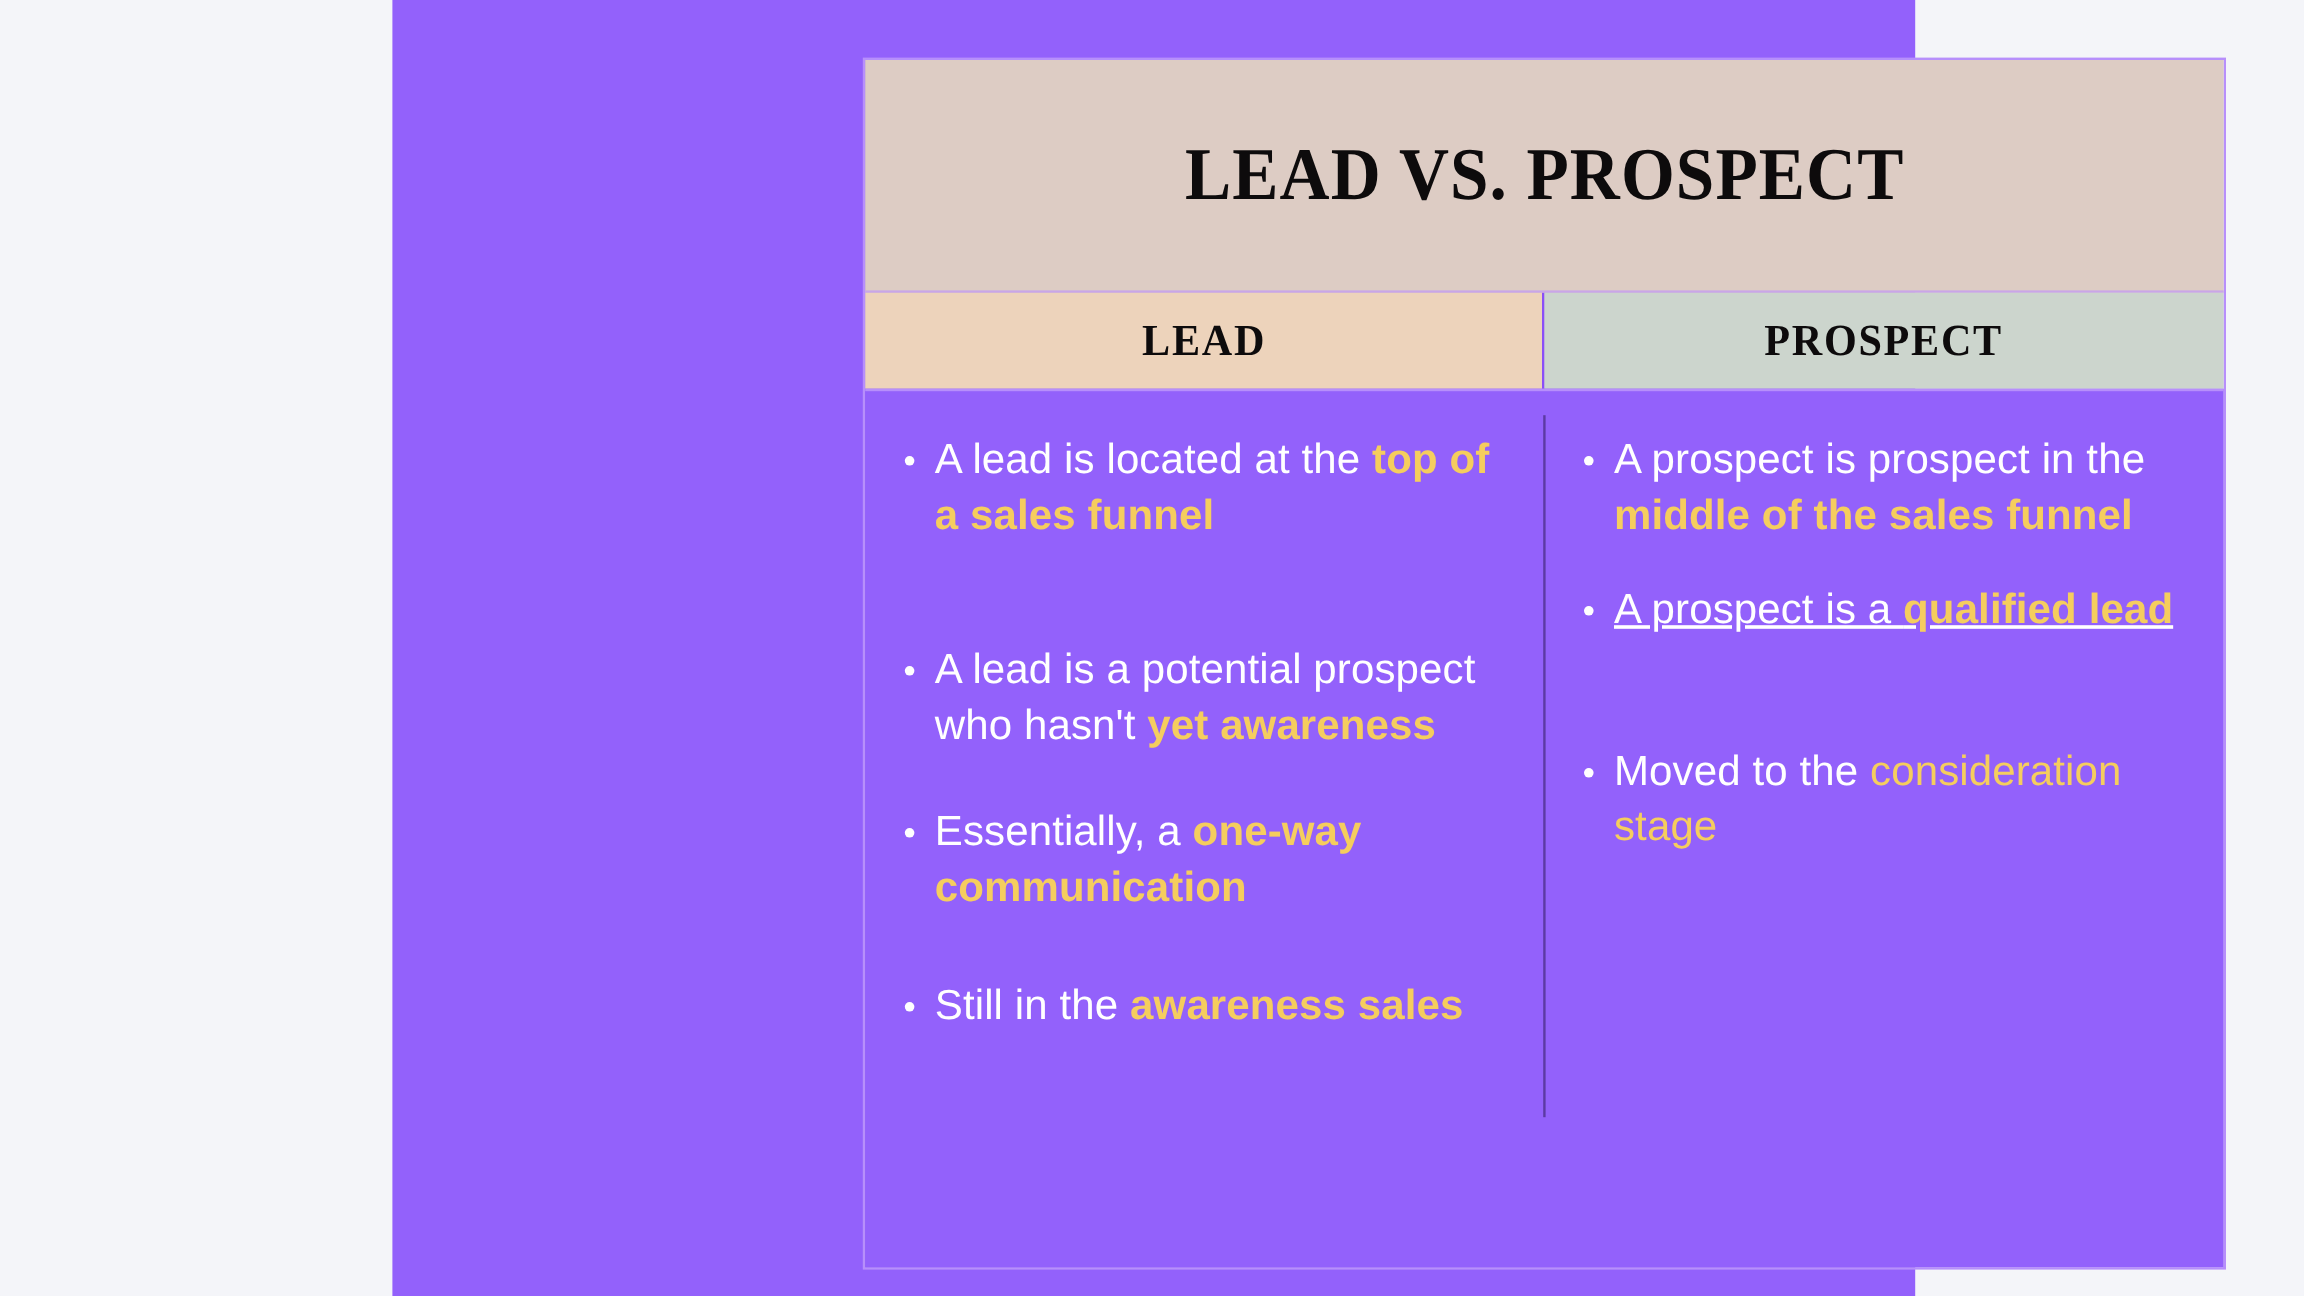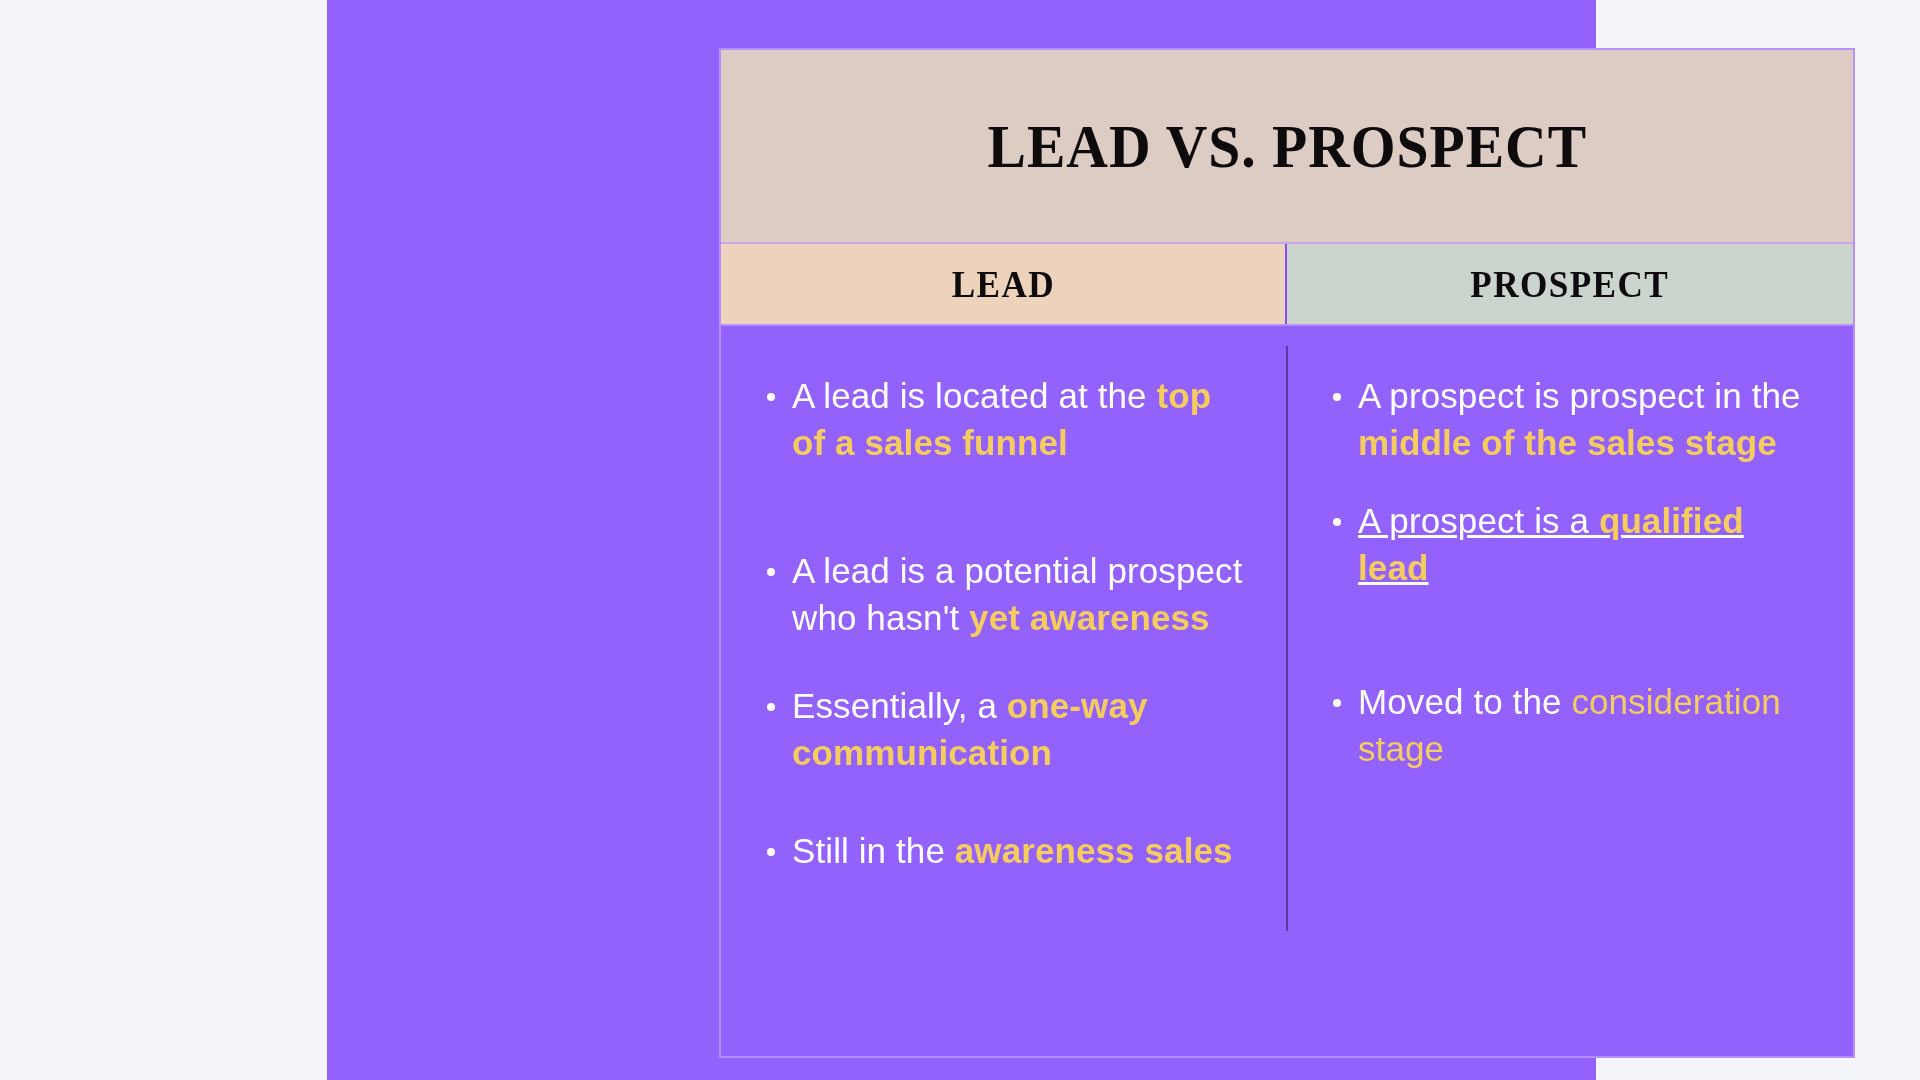--- a/index.html
+++ b/index.html
@@ -112,21 +112,21 @@
     left: 50%;
     top: 20px;
     bottom: 125px;
     width: 2px;
     background: #5c3aa3;
     transform: translateX(-1px);
   }
 
   ul.bullets {
     list-style: none;
-    margin: 13px;
+    margin: 0;
     padding: 0;
   }
   ul.bullets li {
     position: relative;
     padding-left: 34px;
     margin: 0 0 26px 0;
     font-size: 35px;
     line-height: 1.33;
     color: #ffffff;
     font-weight: 500;
@@ -199,21 +199,21 @@
             </li>
             <li>
               <span class="plain">Still in the </span><span class="hl">awareness sales</span>
             </li>
           </ul>
         </div>
 
         <div class="body-col">
           <ul class="bullets" id="prospect-list">
             <li>
-              <span class="plain">A prospect is prospect in the </span><span class="hl">middle of the sales stage</span>
+              <span class="plain">A prospect is prospect in the </span><span class="hl">middle of the sales funnel</span>
             </li>
             <li>
               <span class="plain">A prospect is a </span><span class="hl">qualified lead</span>
             </li>
             <li>
               <span class="plain">Moved to the </span><span class="hl-light">consideration stage</span>
             </li>
           </ul>
         </div>
 

